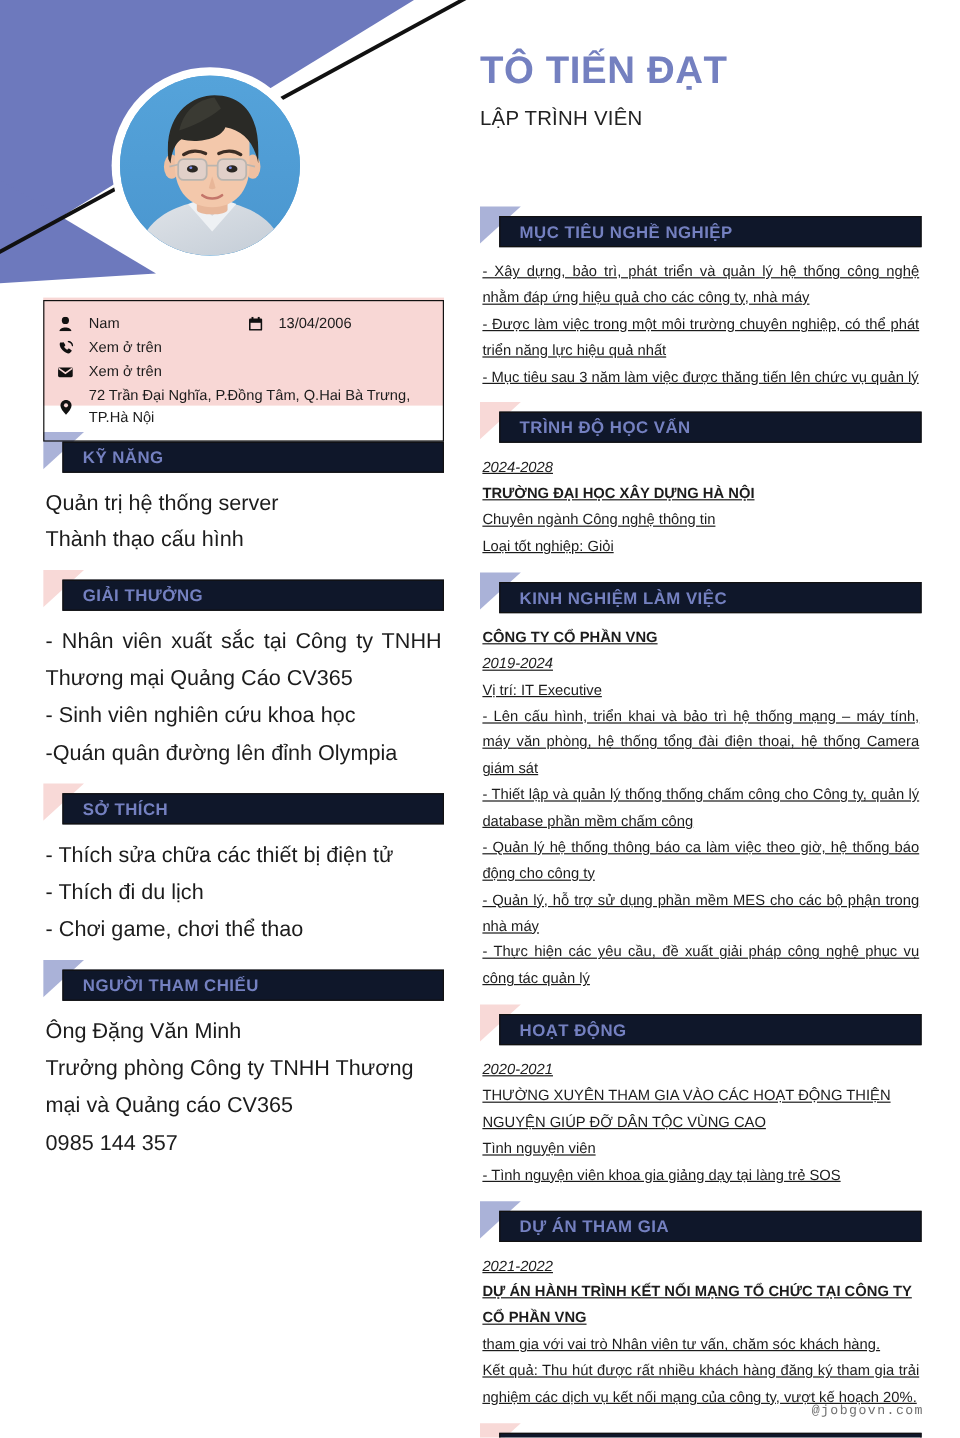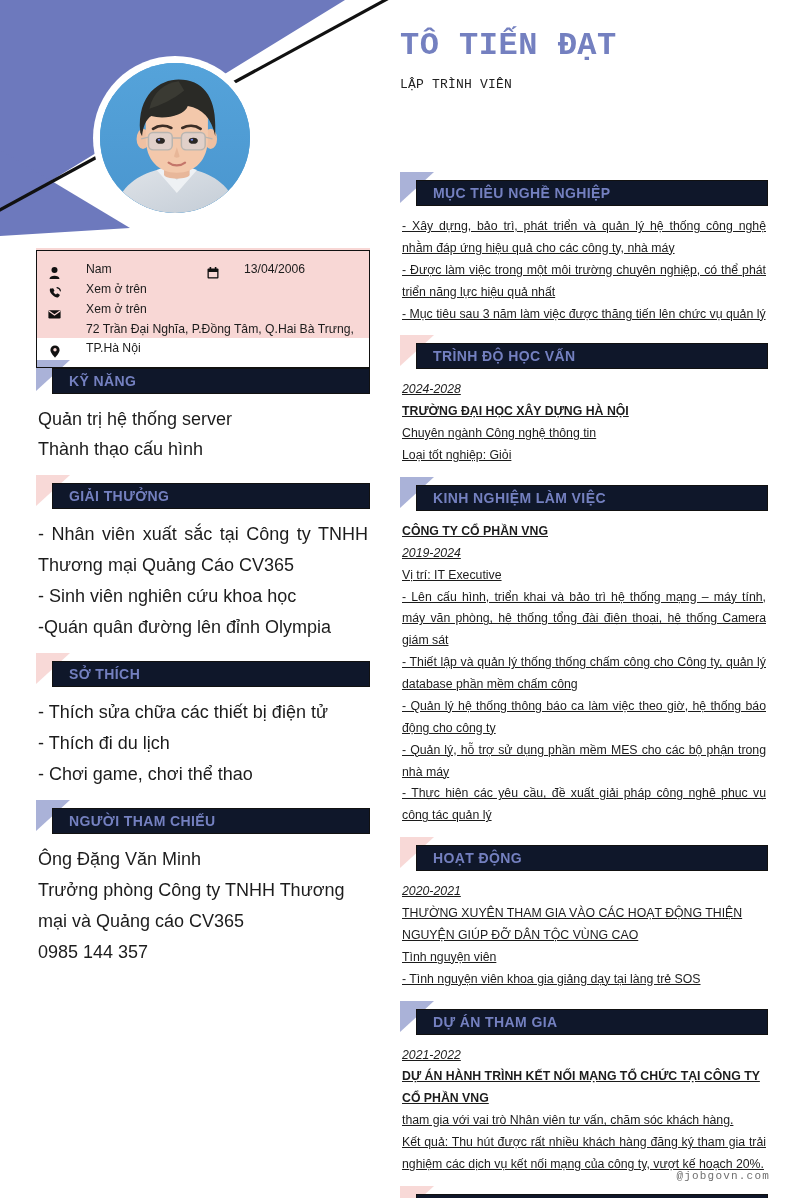--- a/index.html
+++ b/index.html
@@ -42,35 +42,34 @@
     border-radius: 50%;
     overflow: hidden;
     position: relative;
     background: #4f9ed6;
   }
   .photo-inner svg { display: block; width: 100%; height: 100%; }
 
   
   .name-block {
     position: absolute;
-    left: 400px; top: 28px;
+    left: 400px; top: 40px;
     width: 392px;
     z-index: 4;
-    font-family: Liberation Mono, monospace;
   }
   .cv-name {
     font-size: 32px;
     font-weight: bold;
     letter-spacing: 0.5px;
     color: #7480c0;
     line-height: 1.15;
     margin: 0 0 12px 0;
   }
   .cv-role {
-    font-size: 13px;
+    font-size: 17px;
     color: #222;
     letter-spacing: 0.2px;
     margin: 0;
   }
 
   
   .col-left {
     position: absolute;
     left: 36px; top: 250px;
     width: 334px;
@@ -101,22 +100,22 @@
   }
   .contact-row {
     display: flex;
     align-items: flex-start;
     font-size: 12.2px;
     line-height: 1.55;
     margin: 1px 0;
   }
   .contact-cell {
     display: flex;
-    align-items: flex-end;
-    gap: 24px;
+    align-items: center;
+    gap: 12px;
   }
   .contact-cell.first { width: 158px; flex: 0 0 158px; }
   .contact-ico {
     width: 15px;
     flex: 0 0 15px;
     text-align: center;
     padding-top: 1px;
     color: #111;
   }
   .contact-ico svg { display:block; margin: 0 auto; }

